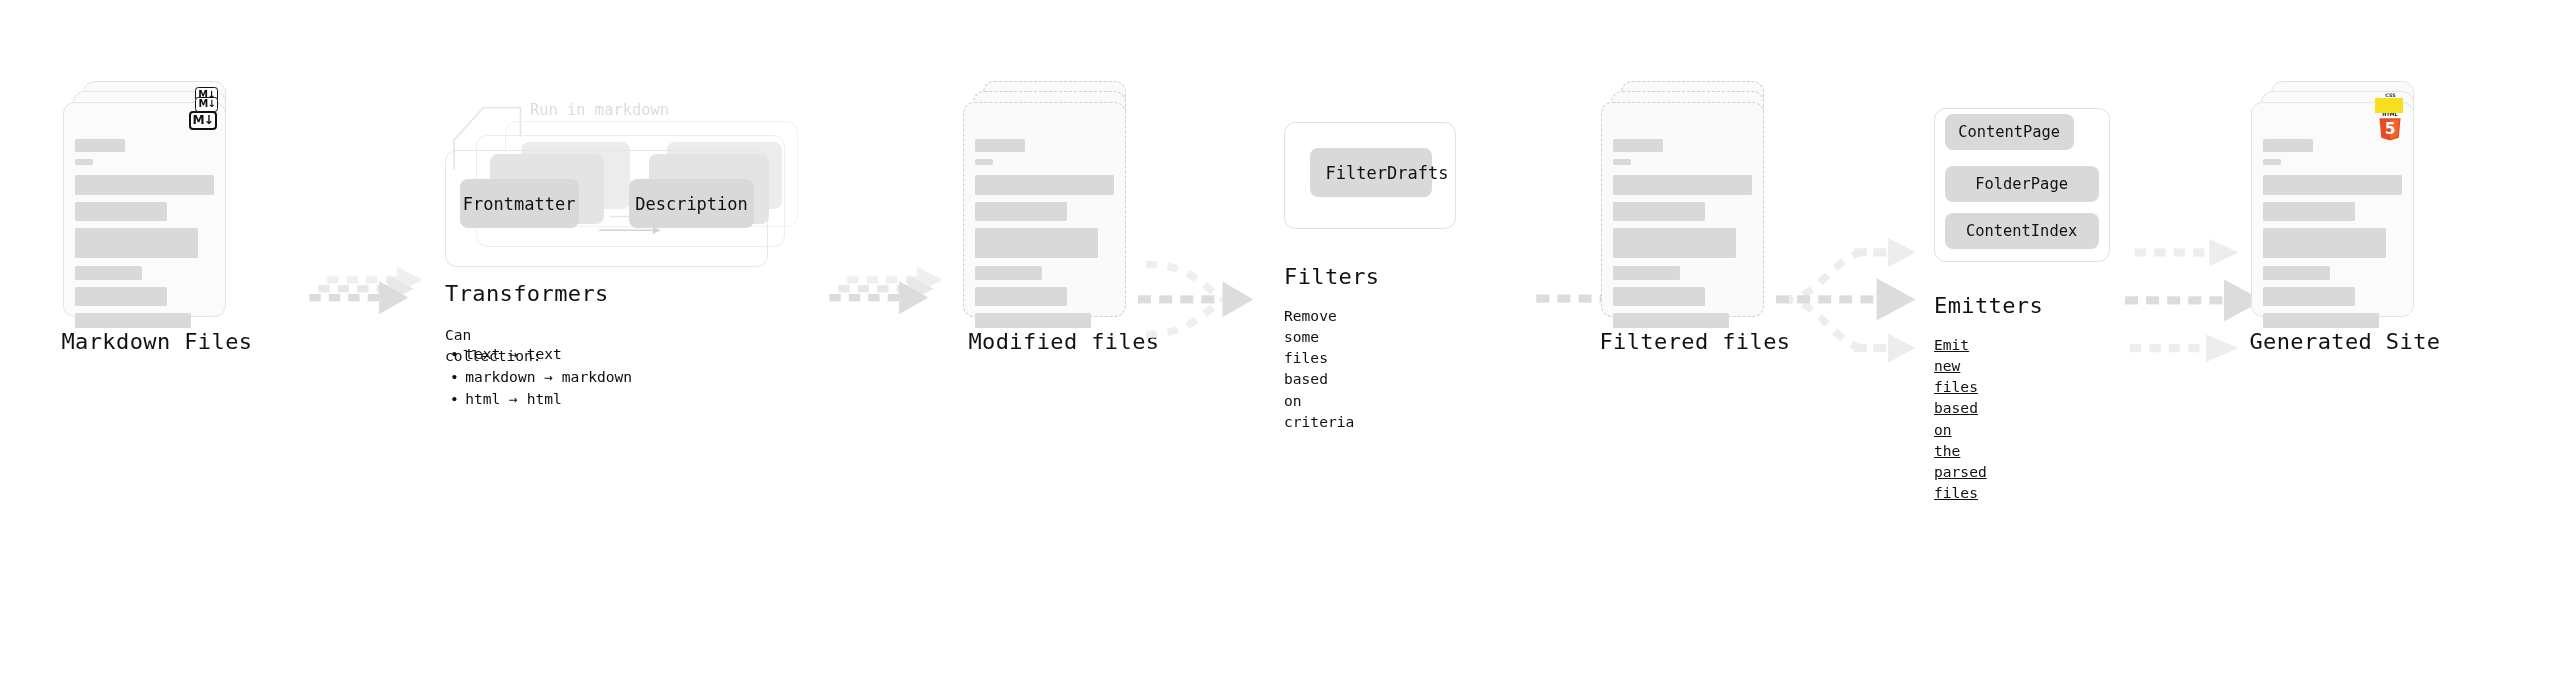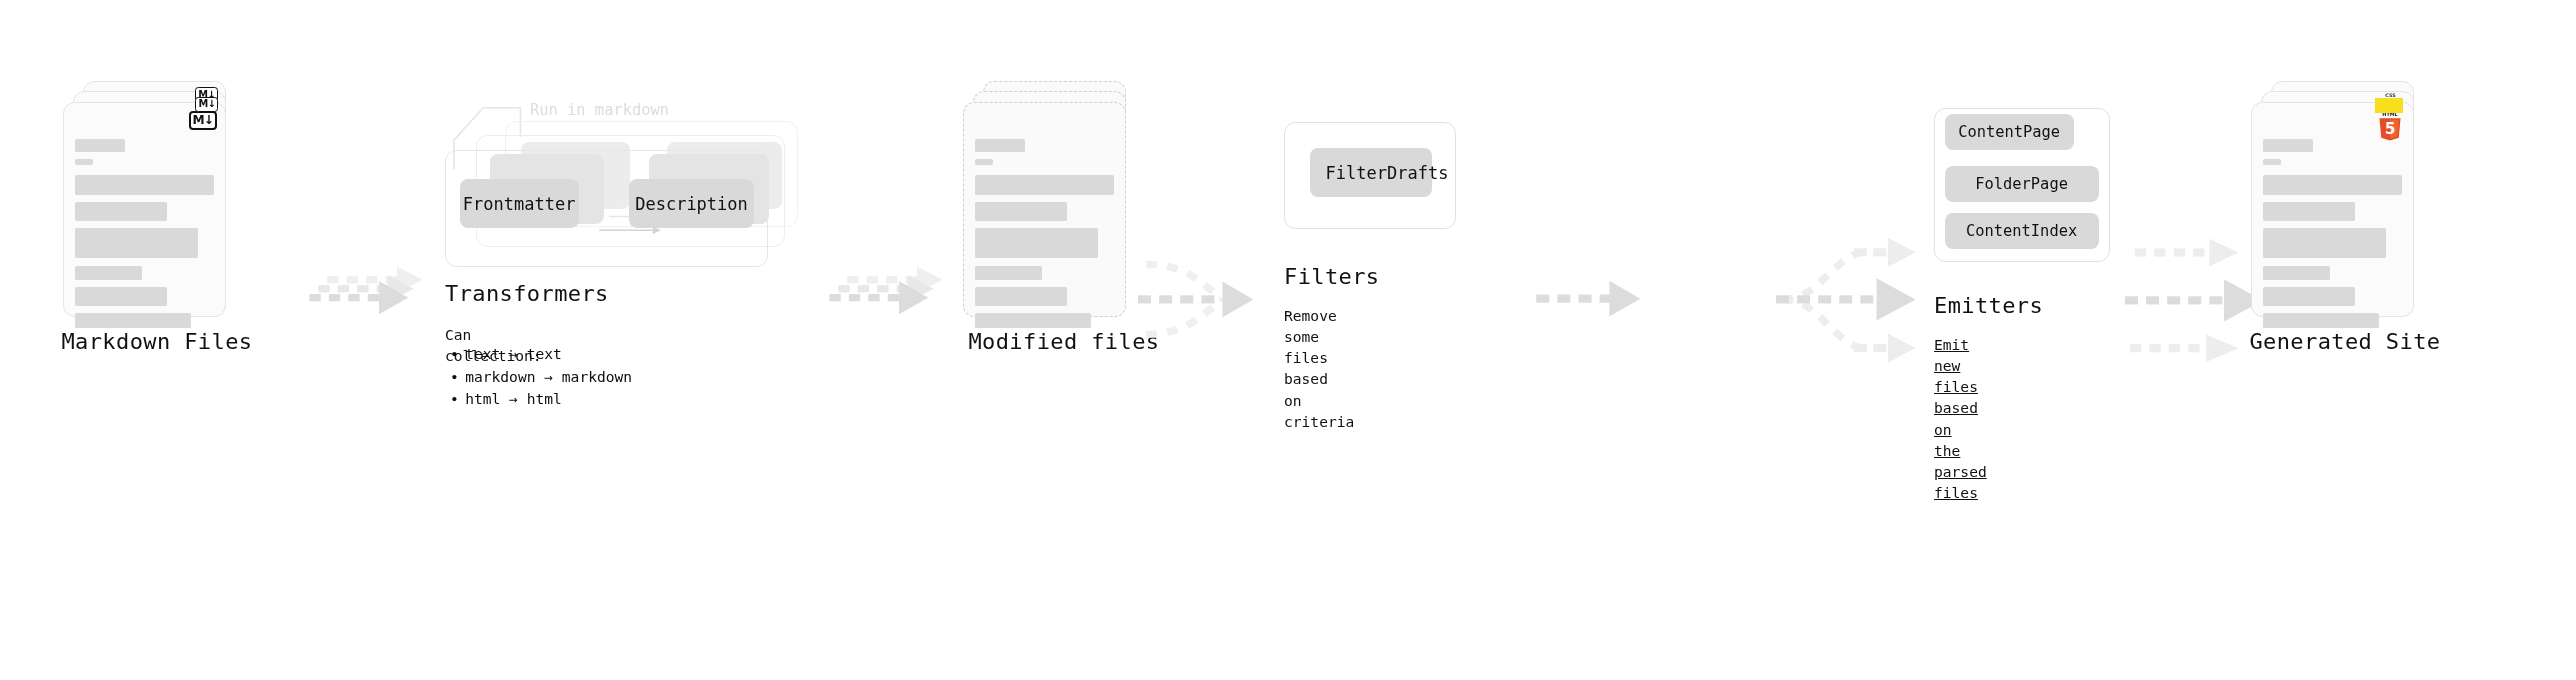--- a/index.html
+++ b/index.html
@@ -227,20 +227,39 @@
   <svg class="stage" style="left:1536px;top:284px;" width="98" height="32.5" viewBox="0 0 120 40">
     <g fill="#dcdcdc">
       <rect x="0" y="13" width="16" height="10"></rect>
         <rect x="26" y="13" width="16" height="10"></rect>
       <rect x="52" y="13" width="16" height="10"></rect>
         <rect x="78" y="13" width="16" height="10"></rect>
       <polygon points="90,-4 128,18 90,40"></polygon>
     </g>
   </svg>
 
+  <div class="stage" style="left:1601px;top:81px;">
+    <div class="doc-stack">
+      <div class="doc dashed back2"></div>
+      <div class="doc dashed back1"></div>
+      <div class="doc dashed front">
+        <div class="bars">
+          <div class="bar" style="width:50px;height:13px;"></div>
+          <div class="bar" style="width:18px;height:5.7px;margin-bottom:9.8px;"></div>
+          <div class="bar" style="width:100%;height:20.3px;"></div>
+          <div class="bar" style="width:66%;height:18.7px;"></div>
+          <div class="bar" style="width:88%;height:30px;"></div>
+          <div class="bar" style="width:48%;height:14px;"></div>
+          <div class="bar" style="width:66%;height:18.7px;"></div>
+          <div class="bar" style="width:83%;height:15.4px;"></div>
+        </div>
+      </div>
+    </div>
+    <div class="title" style="position:absolute;left:-1.6px;top:248px;">Filtered files</div>
+  </div>
 
   <svg class="stage" style="left:1776px;top:228px;" width="146" height="146" viewBox="0 0 180 180">
     <g fill="none" stroke-width="9" stroke-dasharray="13 13">
       <path d="M8,88 C52,88 66,42 104,30" stroke="#ededed"></path>
       <path d="M8,88 C52,88 66,136 104,148" stroke="#ededed"></path>
     </g>
     <g fill="#ededed">
       <rect x="96" y="25" width="16" height="10"></rect>
         <rect x="120" y="25" width="16" height="10"></rect>
       <polygon points="138,12 172,30 138,48"></polygon>

